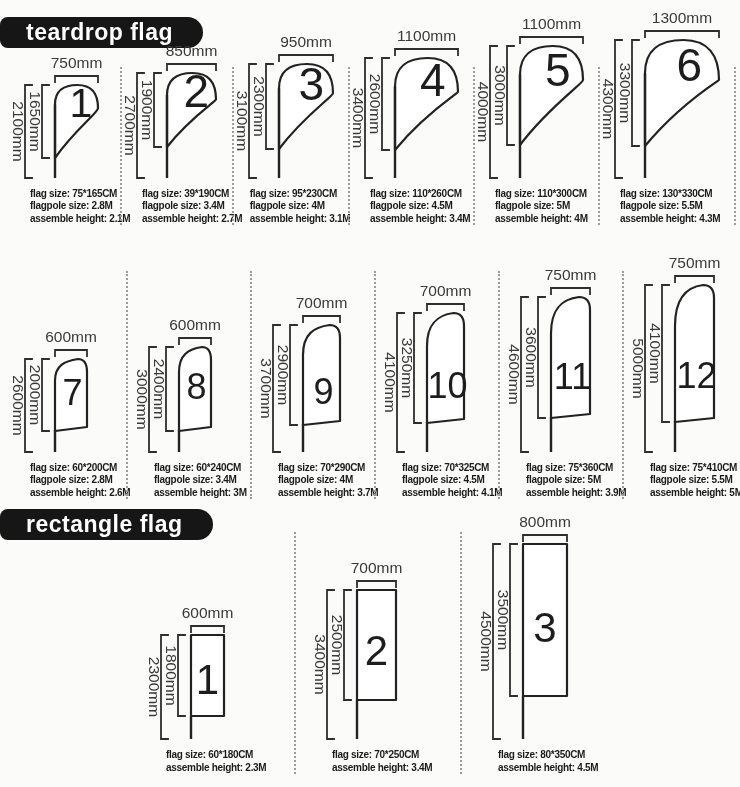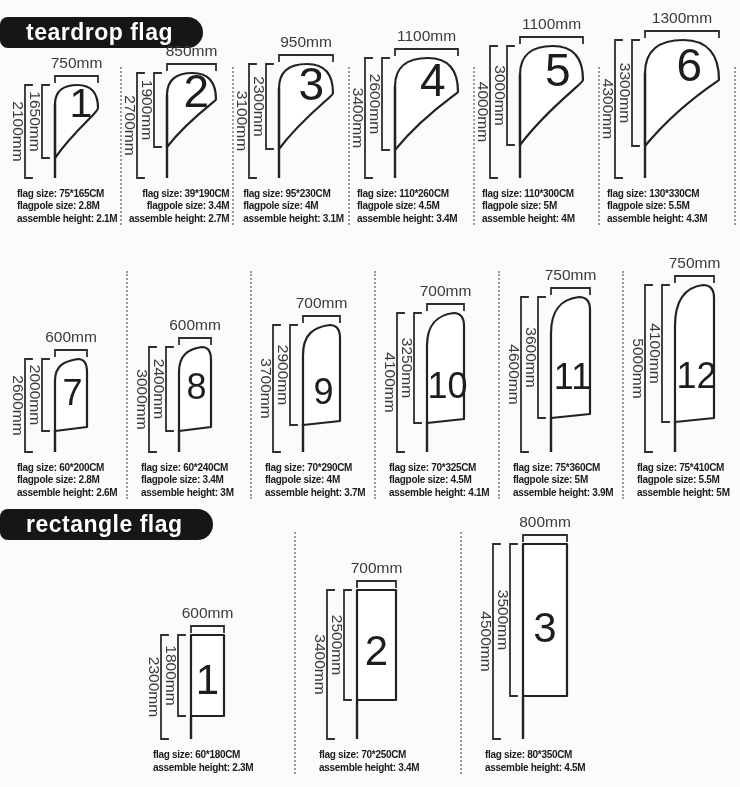--- a/index.html
+++ b/index.html
@@ -23,21 +23,21 @@
   }
   .sec-0 .banner{top:17px;}
   .sec-1 .banner{top:9px;}
   .sec-2 .banner{top:4px;}
   .row{position:absolute;display:flex;align-items:flex-end;}
   .row-0{left:12px;bottom:22px;gap:2px;}
   .row-1{left:12px;bottom:6px;gap:8px;}
   .row-2{left:148px;bottom:13px;gap:18px;}
   .unit{display:flex;flex-direction:column;align-items:flex-start;}
   .sep{border-left:2px dotted #9c9c9c;align-self:flex-end;}
-  .specs{margin-top:5px;margin-left:5px;}
+  .specs{margin-top:5px;margin-left:18px;}
   .spec{
     font-size:10px;font-weight:bold;color:#1b1b1b;
     line-height:12.5px;white-space:nowrap;letter-spacing:-0.3px;
   }
   svg{display:block;overflow:visible;}
   .lbl{font-family:"Liberation Sans",sans-serif;font-size:15.5px;fill:#3a3a3a;}
   .num{font-family:"Liberation Sans",sans-serif;fill:#1d1d1d;}
   .brk{stroke:#2e2e2e;stroke-width:1.8;fill:none;stroke-linecap:square;}
   .shape{fill:#ffffff;stroke:#222222;stroke-width:2.2;stroke-linejoin:round;}
   .pole{stroke:#222222;stroke-width:2.4;stroke-linecap:butt;}
@@ -62,21 +62,21 @@
           <line x1="43" y1="51.4" x2="43" y2="125" class="pole"></line>
           <text x="68.8" y="49.5" text-anchor="middle" dominant-baseline="central" font-size="41" class="num">1</text>
         </svg>
         <div class="specs">
           <div class="spec">flag size: 75*165CM</div>
           <div class="spec">flagpole size: 2.8M</div>
           <div class="spec">assemble height: 2.1M</div>
         </div>
       </div>
       <div class="sep" style="height: 158px;"></div>
-      <div class="unit" style="width: 106px; text-align: right;">
+      <div class="unit" style="width: 106px;">
         <svg width="105" height="142" viewBox="0 0 105 142">
           <text x="67.5" y="15" text-anchor="middle" class="lbl">850mm</text>
           <path d="M 43 29 L 43 23 L 92 23 L 92 29" class="brk"></path>
           <path d="M 20 32 L 13 32 L 13 137 L 20 137" class="brk"></path>
           <text transform="translate(1 84.5) rotate(90)" text-anchor="middle" class="lbl">2700mm</text>
           <path d="M 37 32 L 30 32 L 30 106 L 37 106" class="brk"></path>
           <text transform="translate(18 69) rotate(90)" text-anchor="middle" class="lbl">1900mm</text>
           <path class="shape" d="M 43 106 L 43 54.1 C 43 38.6 52.8 32 68.5 32 C 84.7 32 92 41.9 92 58.5 C 92 60.1 65.1 77.9 43 106 Z"></path>
           <line x1="43" y1="54.1" x2="43" y2="137" class="pole"></line>
           <text x="72.4" y="49.8" text-anchor="middle" dominant-baseline="central" font-size="46" class="num">2</text>

